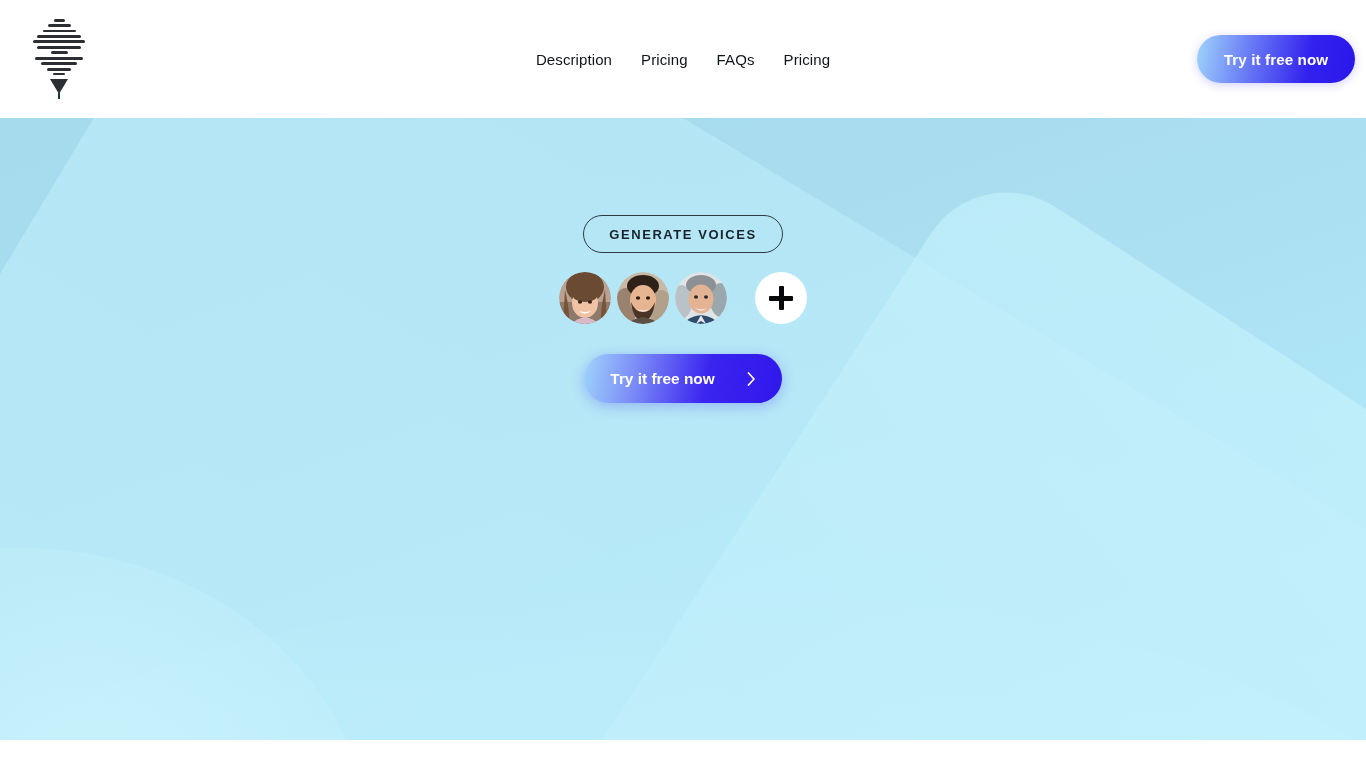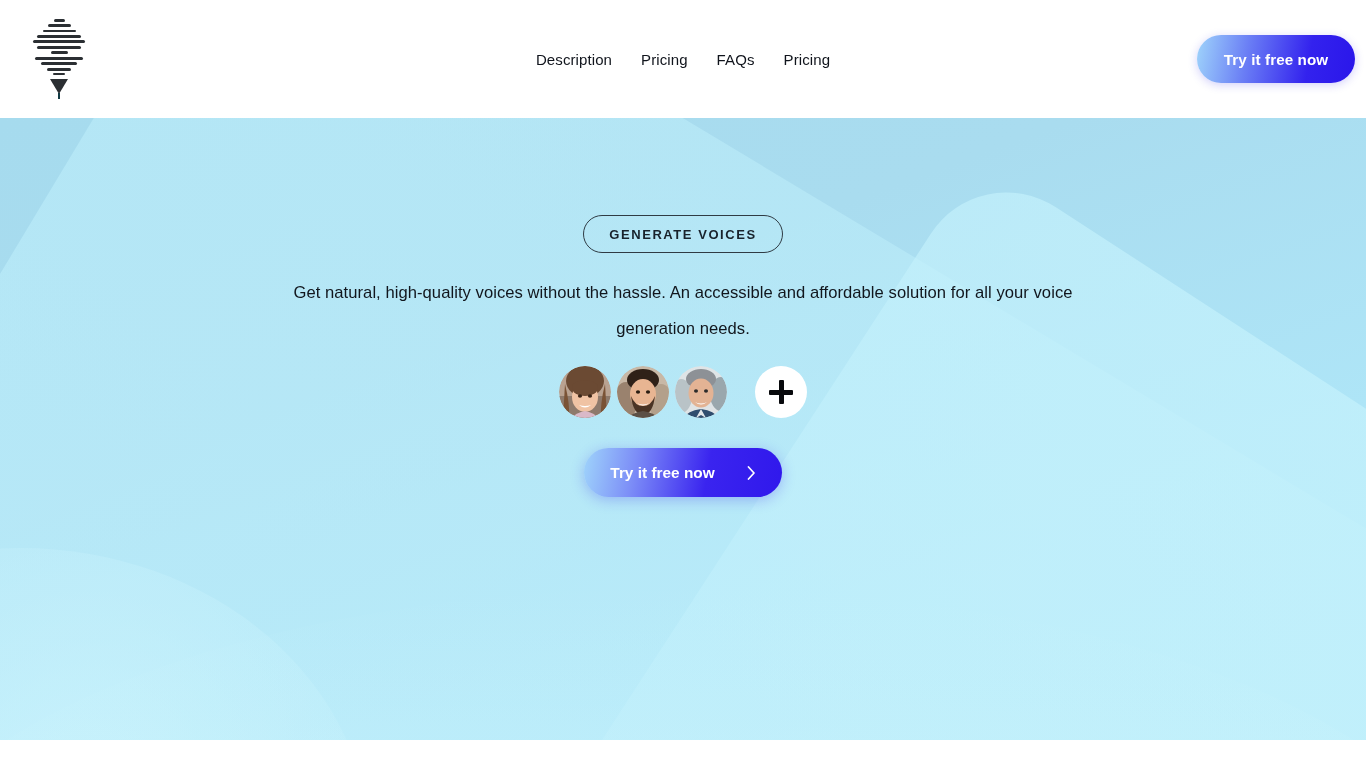--- a/index.html
+++ b/index.html
@@ -221,21 +221,20 @@
   <div class="hero-shape-a"></div>
   <div class="hero-shape-b"></div>
   <div class="hero-shape-c"></div>
   <div class="hero-shape-d"></div>
 
   <div class="hero-inner">
 
     <div class="badge">GENERATE VOICES</div>
 
 
-    <p class="subtitle">Get natural, high-quality voices without the hassle. An accessible and affordable solution for all your voice generation needs.</p>
 
     <div class="avatars">
 
       <div class="avatar">
         <svg viewBox="0 0 52 52" aria-hidden="true">
           <defs>
               <clipPath id="c1">
                 <circle cx="26" cy="26" r="26"></circle>
               </clipPath>
             </defs>

